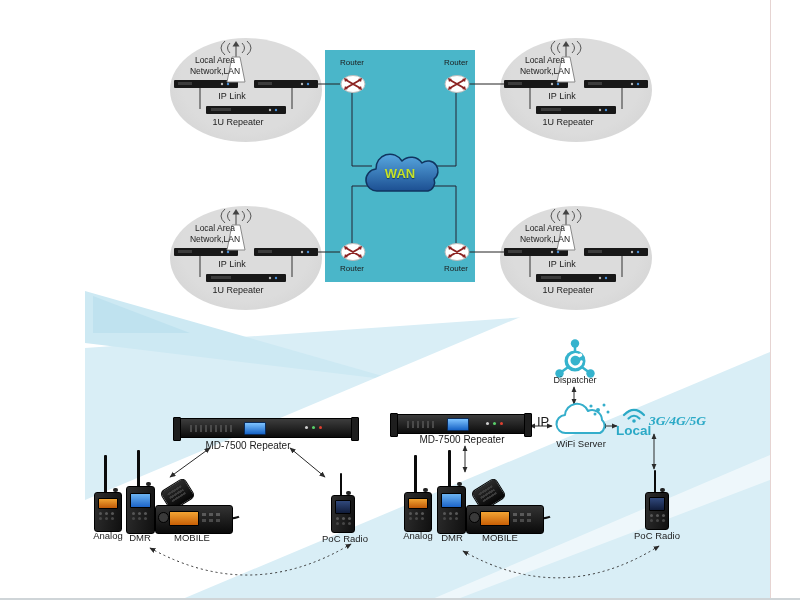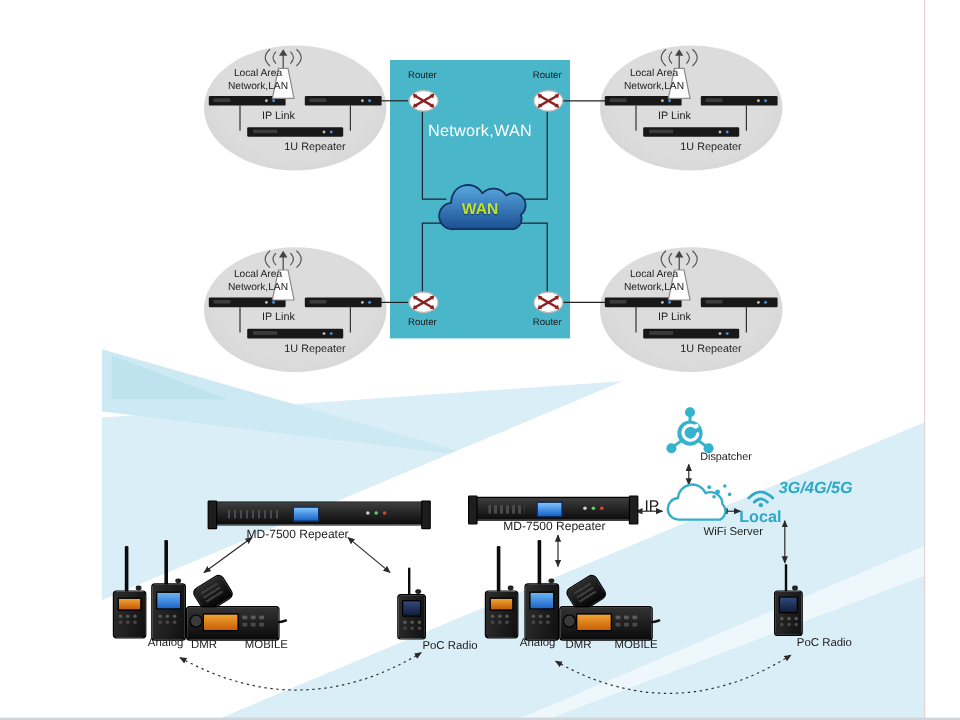--- a/index.html
+++ b/index.html
@@ -27,32 +27,32 @@
   .wan-cloud{left:358px;top:144px;z-index:3;}
   .wan-cloud-label{left:358px;top:166px;width:84px;text-align:center;font-weight:bold;font-size:13px;color:#c5e32b;z-index:4;text-shadow:0 1px 1px #123a63;}
   
   .lan{position:absolute;width:152px;height:104px;z-index:1;}
   .lan-ellipse{position:absolute;left:0;top:0;width:152px;height:104px;border-radius:50%;
     background:radial-gradient(ellipse at 50% 40%,#dcdcdc 60%,#cfcfcf 100%);}
   .lan-art{position:absolute;left:0;top:0;}
   .lan-title{position:absolute;left:0px;top:17px;width:90px;text-align:center;font-size:8.5px;line-height:11px;color:#222;}
   .lan-title span{display:block;white-space:nowrap;}
   .lan-iplink{position:absolute;left:30px;top:53px;width:64px;text-align:center;font-size:9px;color:#222;}
-  .lan-rep{position:absolute;left:18px;top:79px;width:100px;text-align:right;font-size:9px;color:#222;white-space:nowrap;}
+  .lan-rep{position:absolute;left:18px;top:79px;width:100px;text-align:center;font-size:9px;color:#222;white-space:nowrap;}
   
   .wires{position:absolute;left:0;top:0;z-index:2;}
   
   .rack{position:absolute;height:18px;background:linear-gradient(#3d3d3d,#0c0c0c);border:1px solid #000;border-radius:2px;z-index:3;}
   .rack .ear{position:absolute;top:-2px;width:6px;height:22px;background:#1e1e1e;border:1px solid #000;border-radius:1px;}
   .rack .ear.l{left:-7px;} .rack .ear.r{right:-7px;}
   .rack .scr{position:absolute;top:3px;width:20px;height:11px;background:linear-gradient(#7ec3ff,#1663c6);border:1px solid #0a2c5c;border-radius:1px;}
   .rack .vents{position:absolute;left:10px;top:6px;width:42px;height:7px;background:repeating-linear-gradient(90deg,#4a4a4a 0 2px,transparent 2px 5px);}
   .rack .led{position:absolute;top:7px;width:3px;height:3px;border-radius:50%;background:#e04030;box-shadow:-7px 0 0 #59d06a,-14px 0 0 #cfcfcf;}
   .dev-label{position:absolute;text-align:center;font-size:10px;color:#1c1c1c;z-index:3;white-space:nowrap;}
-  .rlabel{position:absolute;transform:translateX(-50%);font-size:9.5px;color:#1c1c1c;z-index:4;white-space:nowrap;margin-left:30px;}
+  .rlabel{position:absolute;transform:translateX(-50%);font-size:9.5px;color:#1c1c1c;z-index:4;white-space:nowrap;}
   .ip-tag{position:absolute;font-size:13px;color:#1c1c1c;z-index:4;}
   .wifi-text{position:absolute;font-size:13.5px;font-weight:bold;color:#2ba9c6;z-index:4;}
   .cell-text{position:absolute;font-size:13.5px;font-weight:bold;font-style:italic;color:#2ba9c6;z-index:4;white-space:nowrap;}
   .icon-svg{position:absolute;z-index:3;}
   
   .ht{position:absolute;z-index:3;}
   .ht .ant{position:absolute;top:0;width:2.5px;background:#0b0b0b;border-radius:1px;}
   .ht .bod{position:absolute;left:0;background:linear-gradient(100deg,#2e2e2e,#101010);border:1px solid #000;border-radius:3px;}
   .ht .scr{position:absolute;border:1px solid #000;border-radius:1px;}
   .ht .keys{position:absolute;width:3px;height:3px;border-radius:50%;background:#575757;
@@ -80,21 +80,20 @@
     <div class="bg-poly band-thin"></div>
     <div class="bg-poly band-tri"></div>
     <div class="bg-poly stripe-white"></div>
     <div class="bg-poly stripe-soft"></div>
   </div>
   <div class="abs edge-line-right"></div>
   <div class="abs edge-line-bottom"></div>
 
   <div class="abs wan-box"></div>
   <div class="abs wan-title">
-    <span>Network,WAN</span>
   </div>
 
   <svg class="wires" width="800" height="600">
     <defs>
       <marker id="ah" viewBox="0 0 8 8" markerWidth="7" markerHeight="7" refX="6.2" refY="3" orient="auto">
         <path d="M0,0 L7,3 L0,6 Z" fill="#2a2a2a"></path>
       </marker>
       <marker id="ahs" viewBox="0 0 8 8" markerWidth="7" markerHeight="7" refX="6.2" refY="3" orient="auto-start-reverse">
         <path d="M0,0 L7,3 L0,6 Z" fill="#2a2a2a"></path>
       </marker>
@@ -327,21 +326,21 @@
     <circle cx="37.5" cy="37.5" r="4.2" fill="#35b3cd"></circle>
   </svg>
   <div class="rlabel" style="left:575px;top:375px;font-size:9px;">Dispatcher</div>
 
   <svg class="icon-svg" style="left:619px;top:403px;" width="30" height="20">
     <path d="M5,12 Q15,2 25,12" fill="none" stroke="#2ba9c6" stroke-width="2.2" stroke-linecap="round"></path>
     <path d="M9.5,15.5 Q15,10 20.5,15.5" fill="none" stroke="#2ba9c6" stroke-width="2.2" stroke-linecap="round"></path>
     <circle cx="15" cy="18" r="1.8" fill="#2ba9c6"></circle>
   </svg>
   <div class="wifi-text" style="left:616px;top:423px;">Local</div>
-  <div class="cell-text" style="left:649px;top:399px;">3G/4G/5G</div>
+  <div class="cell-text" style="left:649px;top:413px;font-family:Liberation Serif, serif;">3G/4G/5G</div>
 
   <div class="ht" style="left:94px;top:455px;width:27px;height:78px;">
     <div class="ant" style="left:10px;height:38px;"></div>
     <div class="bod" style="top:37px;width:26px;height:38px;"></div>
     <div class="scr scr-orange" style="left:4px;top:43px;width:18px;height:9px;"></div>
     <div class="keys" style="left:5px;top:57px;"></div>
     <div class="knob" style="left:19px;top:33px;"></div>
   </div>
   <div class="rlabel" style="left:108px;top:530px;">Analog</div>
 

